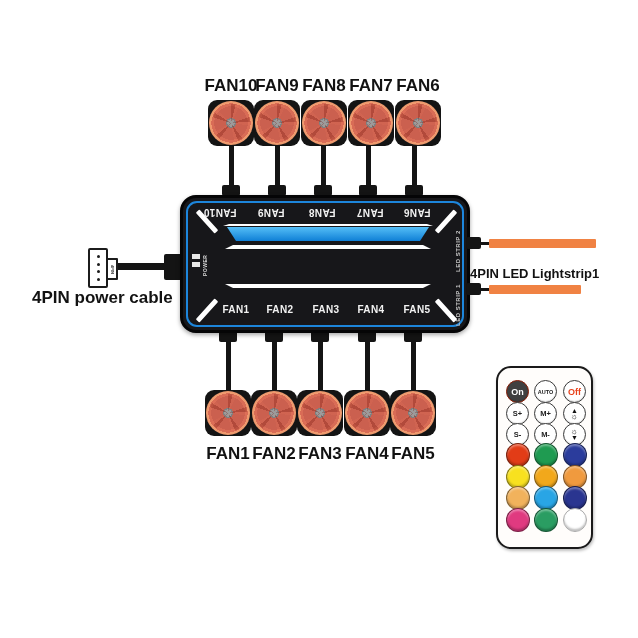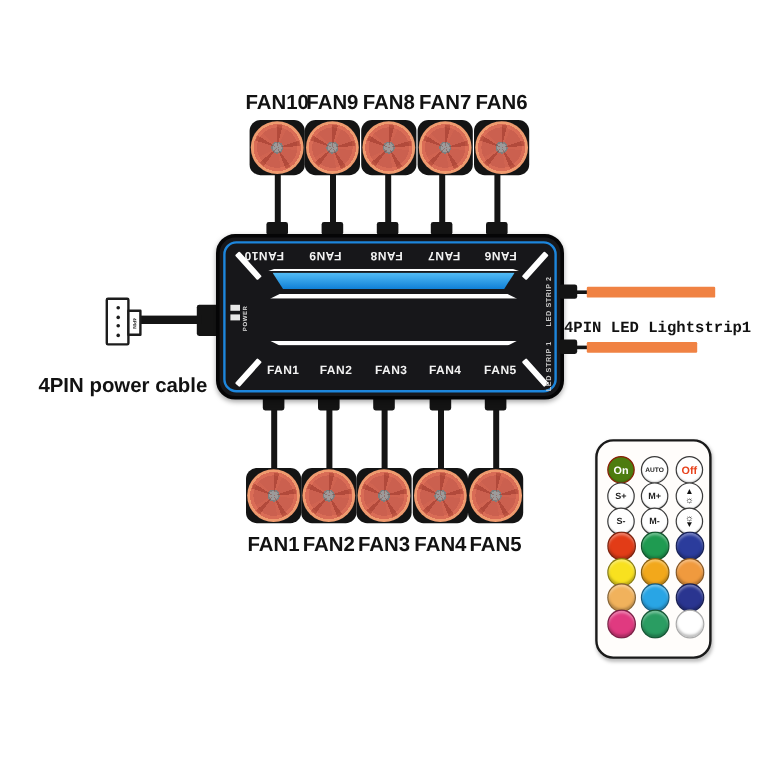--- a/index.html
+++ b/index.html
@@ -173,21 +173,21 @@
   <div style="position:absolute;left:114px;top:263px;width:54px;height:7px;background:#141414;"></div>
   <div class="pc-connector">
       <i></i>
       <i></i>
       <i></i>
       <i></i>
     </div>
   <div class="pc-tab">
       <span>4PIN</span>
     </div>
-  <div class="caption" style="left:32px;top:288px;margin-top:24px;">4PIN power cable</div>
+  <div class="caption" style="left:32px;top:288px;">4PIN power cable</div>
 
   <div class="controller">
     <div class="blue-frame"></div>
 
     <div class="port-label flip" style="left:10px;top:9px;">FAN10</div>
     <div class="port-label flip" style="left:61px;top:9px;">FAN9</div>
     <div class="port-label flip" style="left:112px;top:9px;">FAN8</div>
     <div class="port-label flip" style="left:160px;top:9px;">FAN7</div>
     <div class="port-label flip" style="left:207px;top:9px;">FAN6</div>
 
@@ -212,27 +212,27 @@
 
     <div class="power-mark" style="left:9px;top:56px;"></div>
     <div class="power-mark" style="left:9px;top:64px;"></div>
     <div class="power-vtext" style="left:19px;top:52px;height:26px;">POWER</div>
   </div>
 
   <div class="stub" style="left:466px;top:237px;width:15px;height:12px;"></div>
   <div class="strip-wire" style="left:480px;top:242px;width:10px;"></div>
   <div class="led-strip" style="left: 489px; top: 239px; width: 107px; background-color: rgb(240, 130, 67);"></div>
 
-  <div class="strip-label" style="left:470px;top:266px;font-family:Liberation Mono, monospace;">4PIN LED Lightstrip1</div>
+  <div class="strip-label" style="left:470px;top:266px;">4PIN LED Lightstrip1</div>
   <div class="stub" style="left:466px;top:283px;width:15px;height:12px;"></div>
   <div class="strip-wire" style="left:480px;top:288px;width:10px;"></div>
   <div class="led-strip" style="left: 489px; top: 285px; width: 92px; background-color: rgb(240, 130, 67);"></div>
 
   <div class="remote">
-    <div class="rbtn text" style="left: 8px; top: 12px; color: rgb(255, 255, 255); font-size: 9px; font-weight: 700; border-color: rgb(138, 29, 6); background-color: #4d7c0f;">On</div>
+    <div class="rbtn text" style="left: 8px; top: 12px; color: rgb(255, 255, 255); font-size: 9px; font-weight: 700; border-color: rgb(138, 29, 6); background-color: #404040;">On</div>
     <div class="rbtn text" style="left:36px;top:12px;font-size:5.5px;font-weight:700;color:#222;">AUTO</div>
     <div class="rbtn text" style="left: 65px; top: 12px; font-size: 9px; font-weight: 700; color: rgb(232, 66, 28);">Off</div>
 
     <div class="rbtn text" style="left:8px;top:34px;font-size:7.5px;font-weight:700;color:#222;">S+</div>
     <div class="rbtn text" style="left:36px;top:34px;font-size:7.5px;font-weight:700;color:#222;">M+</div>
     <div class="rbtn text" style="left:65px;top:34px;">
       <span class="icon-stack">
           <span>▲</span>
           <span class="sun">☼</span>
         </span>

